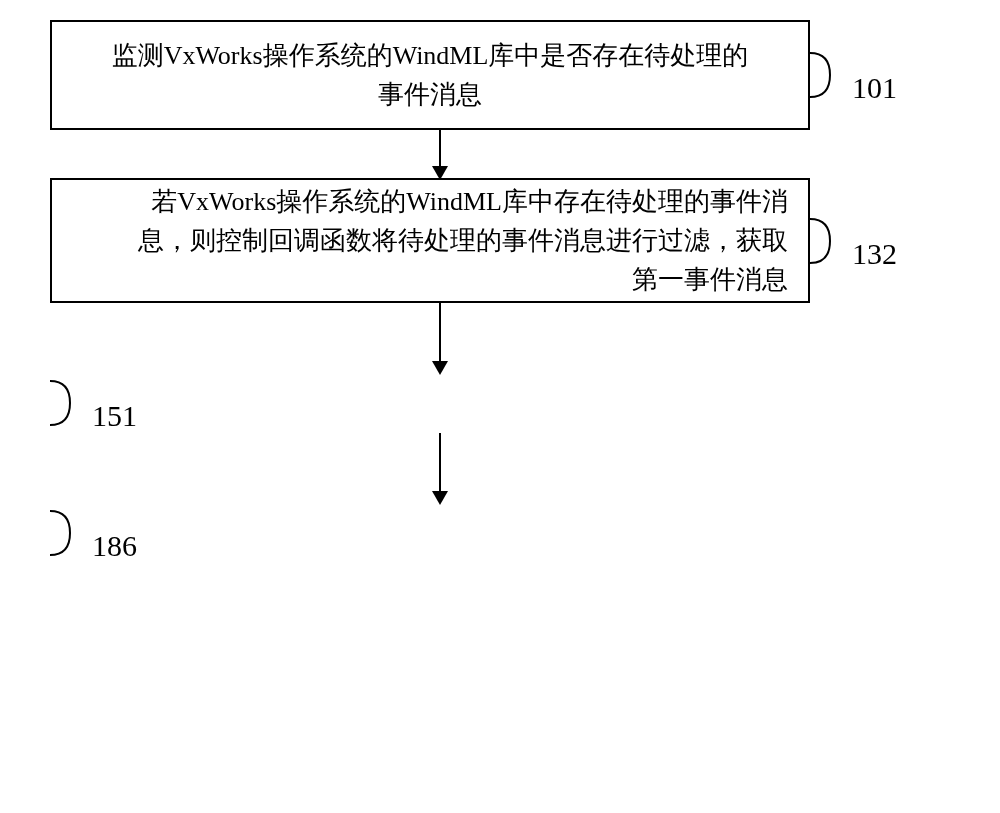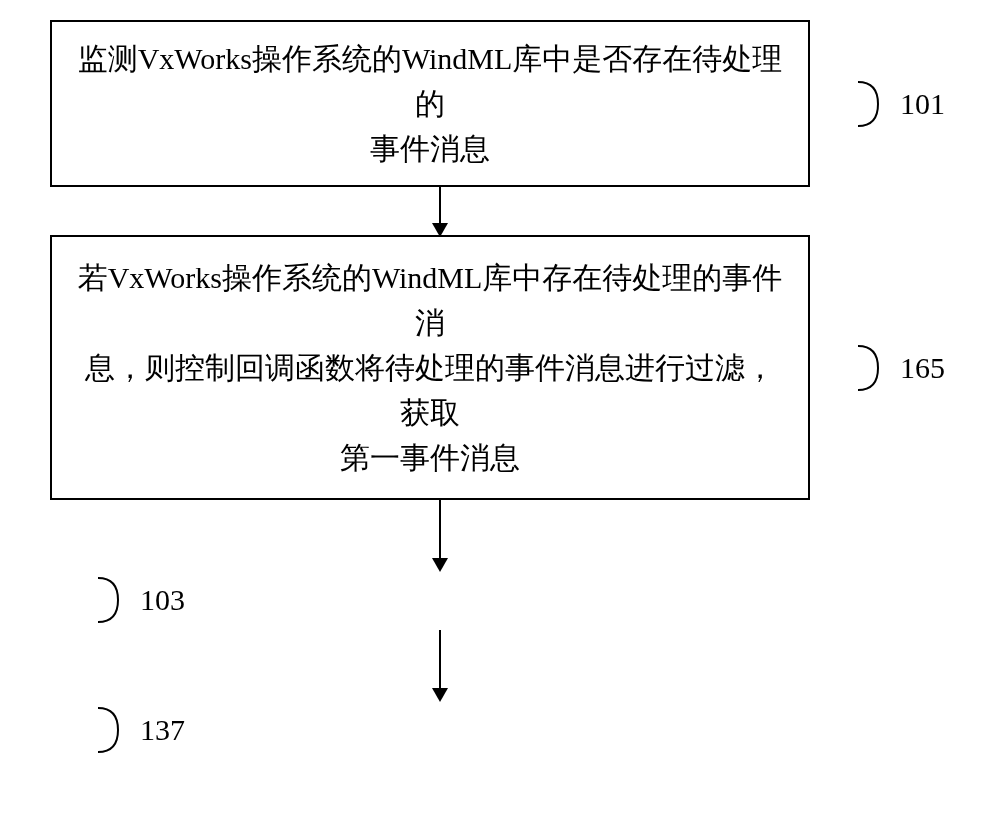--- a/index.html
+++ b/index.html
@@ -24,34 +24,34 @@
     .step-container {
       display: flex;
       align-items: center;
       width: 100%;
       position: relative;
     }
     .box {
       border: 2px solid #000;
       padding: 14px 20px;
       text-align: center;
-      font-size: 30px;
+      font-size: 26px;
       line-height: 1.5;
       background: #fff;
       flex: 1;
       max-width: 760px;
     }
     .box-tall {
-      padding: 18px 20px;
+      padding: 2px 20px;
+      text-align: right;
     }
     .label-connector {
       display: flex;
-      align-items: center;
+      align-items: flex-end;
       margin-left: 0;
-      padding-left: 48px;
     }
     .curve {
       width: 38px;
       height: 60px;
       position: relative;
     }
     .curve svg {
       width: 100%;
       height: 100%;
       display: block;
@@ -118,47 +118,47 @@
   <div class="step-container">
     <div class="box box-tall">
       <span>若VxWorks操作系统的WindML库中存在待处理的事件消<br>息，则控制回调函数将待处理的事件消息进行过滤，获取<br>第一事件消息</span>
     </div>
     <div class="label-connector">
       <div class="curve">
         <svg viewBox="0 0 38 60">
           <path d="M 0 8 Q 20 8 20 30 Q 20 52 0 52" stroke="#000" stroke-width="2" fill="none"></path>
         </svg>
       </div>
-      <span class="step-label">165</span>
+      <span class="step-label">132</span>
     </div>
   </div>
 
   <div class="arrow-wrapper">
     <div class="arrow-down arrow-medium"></div>
   </div>
 
   <div class="step-container">
     <div class="label-connector">
       <div class="curve">
         <svg viewBox="0 0 38 60">
           <path d="M 0 8 Q 20 8 20 30 Q 20 52 0 52" stroke="#000" stroke-width="2" fill="none"></path>
         </svg>
       </div>
-      <span class="step-label">103</span>
+      <span class="step-label">151</span>
     </div>
   </div>
 
   <div class="arrow-wrapper">
     <div class="arrow-down arrow-medium"></div>
   </div>
 
   <div class="step-container">
     <div class="label-connector">
       <div class="curve">
         <svg viewBox="0 0 38 60">
           <path d="M 0 8 Q 20 8 20 30 Q 20 52 0 52" stroke="#000" stroke-width="2" fill="none"></path>
         </svg>
       </div>
-      <span class="step-label">137</span>
+      <span class="step-label">186</span>
     </div>
   </div>
 
 </div>
 
 </body></html>

